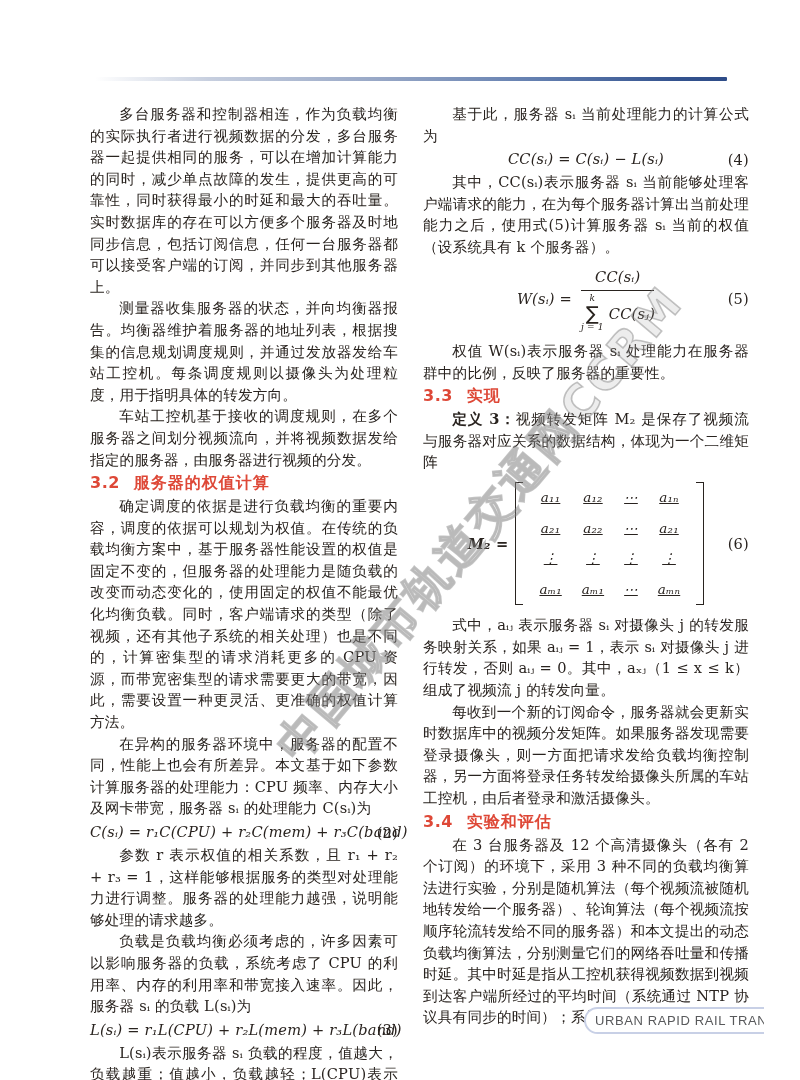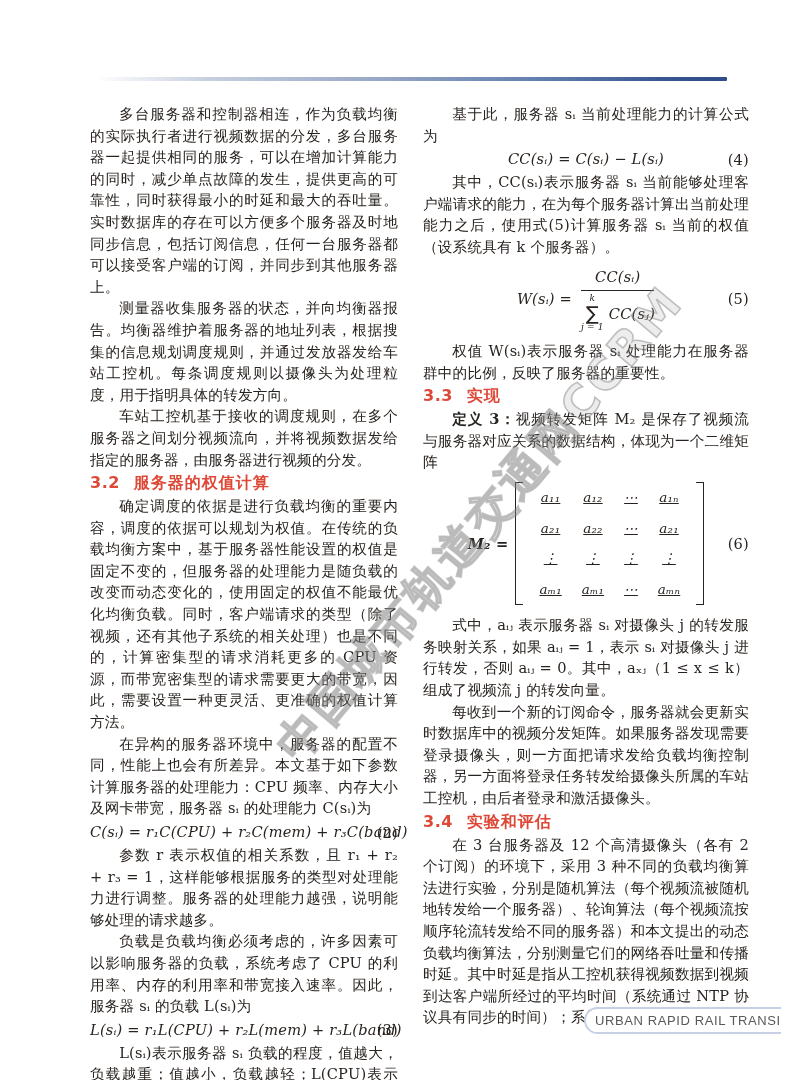--- a/index.html
+++ b/index.html
@@ -3,21 +3,20 @@
 <meta charset="utf-8">
 <style>
   html,body{margin:0;padding:0;}
   .page{
     position:relative;
     width:764px;height:1080px;
     background:#ffffff;
     overflow:hidden;
     font-family:"DejaVu Serif","Liberation Serif",serif;
     color:#29231f;
-    padding-left:17px;
   }
   .top-rule{
     position:absolute;left:95px;top:77px;width:632px;height:4px;
     background:linear-gradient(90deg, rgba(255,255,255,0) 0%, #c7cfdf 18%, #97a7c6 45%, #637fb0 70%, #34538f 92%, #2e4c88 100%);
     border-radius:1px;
   }
   .col{
     position:absolute;top:103px;
     font-size:14.6px;line-height:21.6px;letter-spacing:0.2px;
     text-align:justify;

